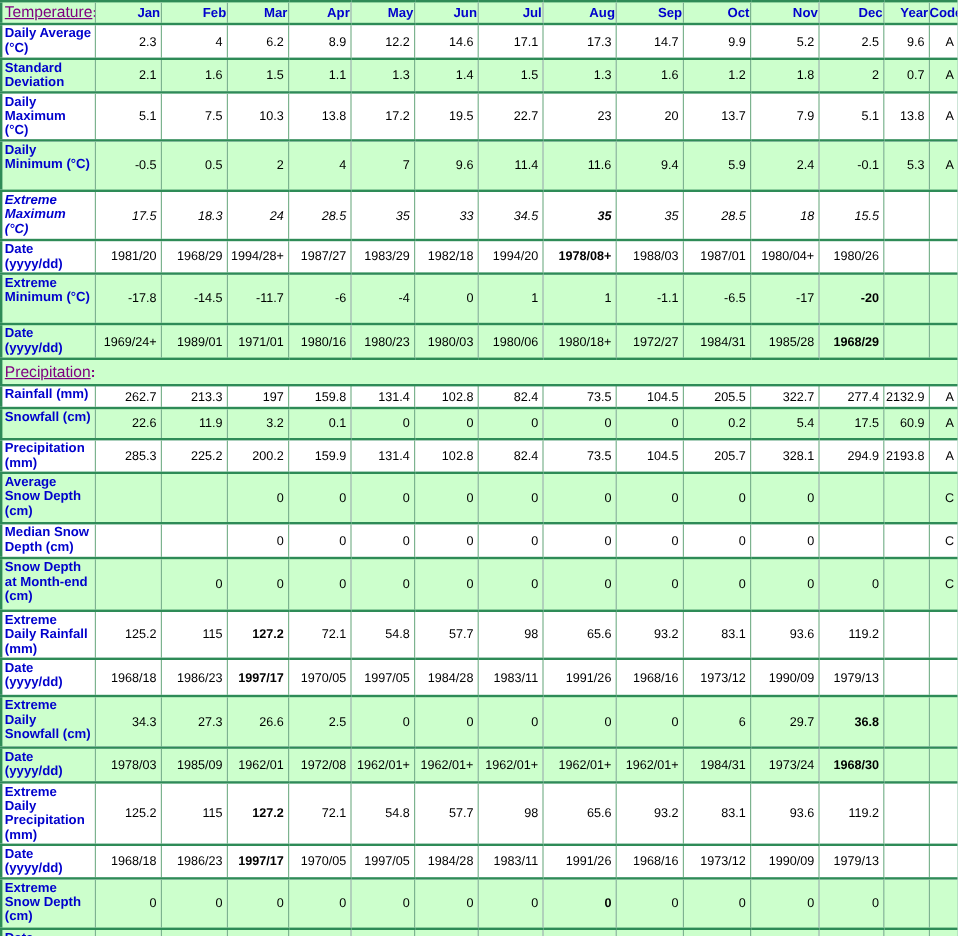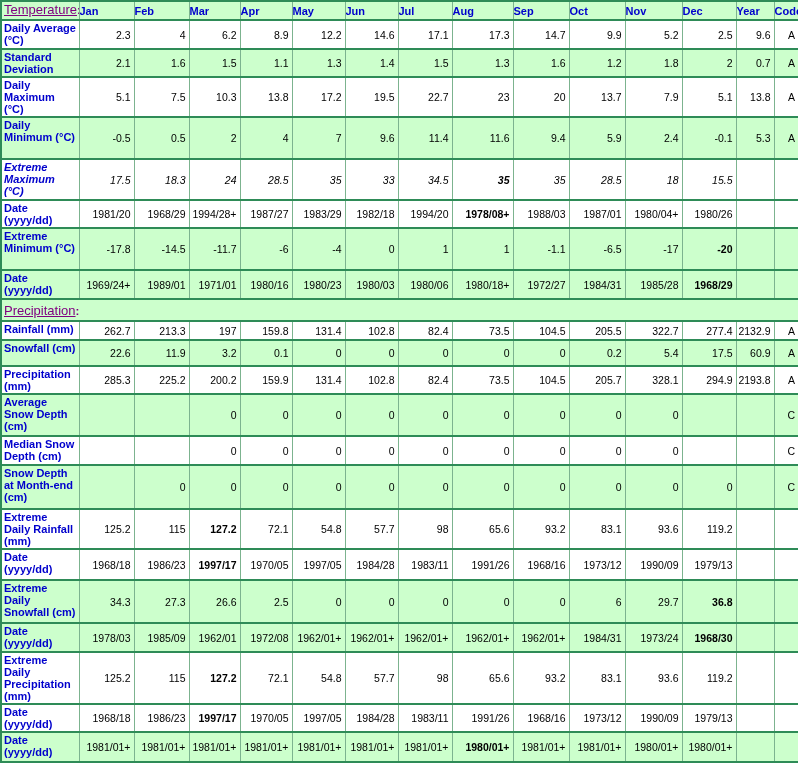--- a/index.html
+++ b/index.html
@@ -10,21 +10,21 @@
   html,body{margin:0;padding:0;background:#fff;}
   body{font-family:"Liberation Sans","DejaVu Sans",sans-serif;}
   table{border-collapse:collapse;table-layout:fixed;width:798px;border:2px solid var(--border-dark);}
   td,th{border-left:1px solid var(--border-light);border-right:1px solid var(--border-light);
         border-top:2px solid var(--border-dark);border-bottom:2px solid var(--border-dark);
         padding:0;overflow:hidden;}
   tr.bg-green td,tr.bg-green th{background:var(--green);}
   tr.bg-white td,tr.bg-white th{background:var(--white);}
   .label-cell{text-align:left;vertical-align:top;padding:1px 2px;font-weight:bold;
               color:var(--blue);font-size:11px;line-height:12px;}
-  .col-head{text-align:left;vertical-align:middle;font-weight:bold;color:var(--blue);
+  .col-head{text-align:right;vertical-align:middle;font-weight:bold;color:var(--blue);
             font-size:11px;line-height:12px;}
   td.num{text-align:right;vertical-align:middle;padding:0 3px 0 0;font-size:10.5px;
          line-height:12px;color:var(--value);white-space:nowrap;}
   td.num.bold{font-weight:bold;}
   .section-cell{text-align:left;vertical-align:middle;padding:1px 2px;}
   a.section-link{color:var(--purple);font-weight:normal;text-decoration:underline;
                  font-size:13px;line-height:13px;cursor:pointer;}
   .colon{color:var(--purple);font-weight:bold;font-size:11.5px;text-decoration:none;}
 </style>
 </head>
@@ -402,20 +402,37 @@
         <td class="num">1984/28</td>
         <td class="num">1983/11</td>
         <td class="num">1991/26</td>
         <td class="num">1968/16</td>
         <td class="num">1973/12</td>
         <td class="num">1990/09</td>
         <td class="num">1979/13</td>
         <td class="num"></td>
         <td class="num"></td>
       </tr>
+      <tr class="bg-green" style="height: 42px;">
+        <th class="label-cell">Extreme Snow Depth (cm)</th>
+        <td class="num">0</td>
+        <td class="num">0</td>
+        <td class="num">0</td>
+        <td class="num">0</td>
+        <td class="num">0</td>
+        <td class="num">0</td>
+        <td class="num">0</td>
+        <td class="num bold">0</td>
+        <td class="num">0</td>
+        <td class="num">0</td>
+        <td class="num">0</td>
+        <td class="num">0</td>
+        <td class="num"></td>
+        <td class="num"></td>
+      </tr>
       <tr class="bg-green" style="height: 30px;">
         <th class="label-cell">Date (yyyy/dd)</th>
         <td class="num">1981/01+</td>
         <td class="num">1981/01+</td>
         <td class="num">1981/01+</td>
         <td class="num">1981/01+</td>
         <td class="num">1981/01+</td>
         <td class="num">1981/01+</td>
         <td class="num">1981/01+</td>
         <td class="num bold">1980/01+</td>

